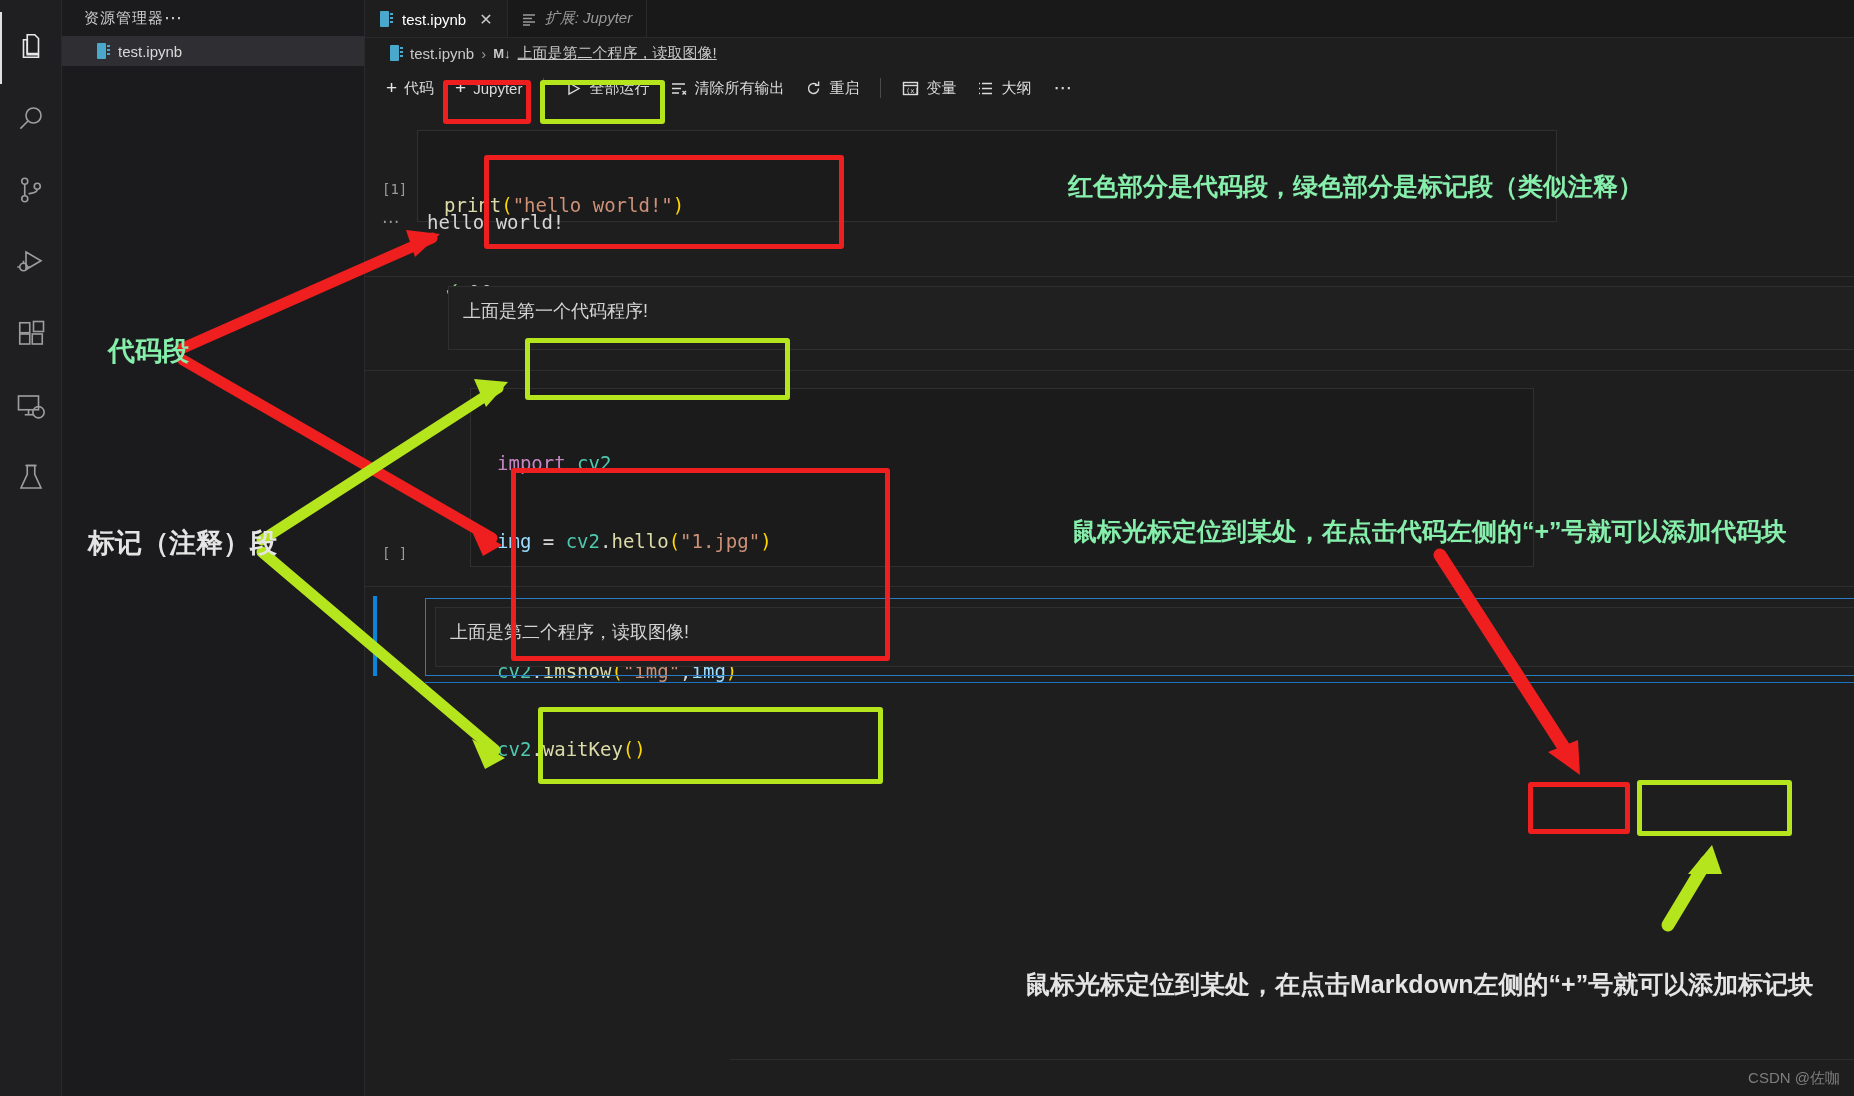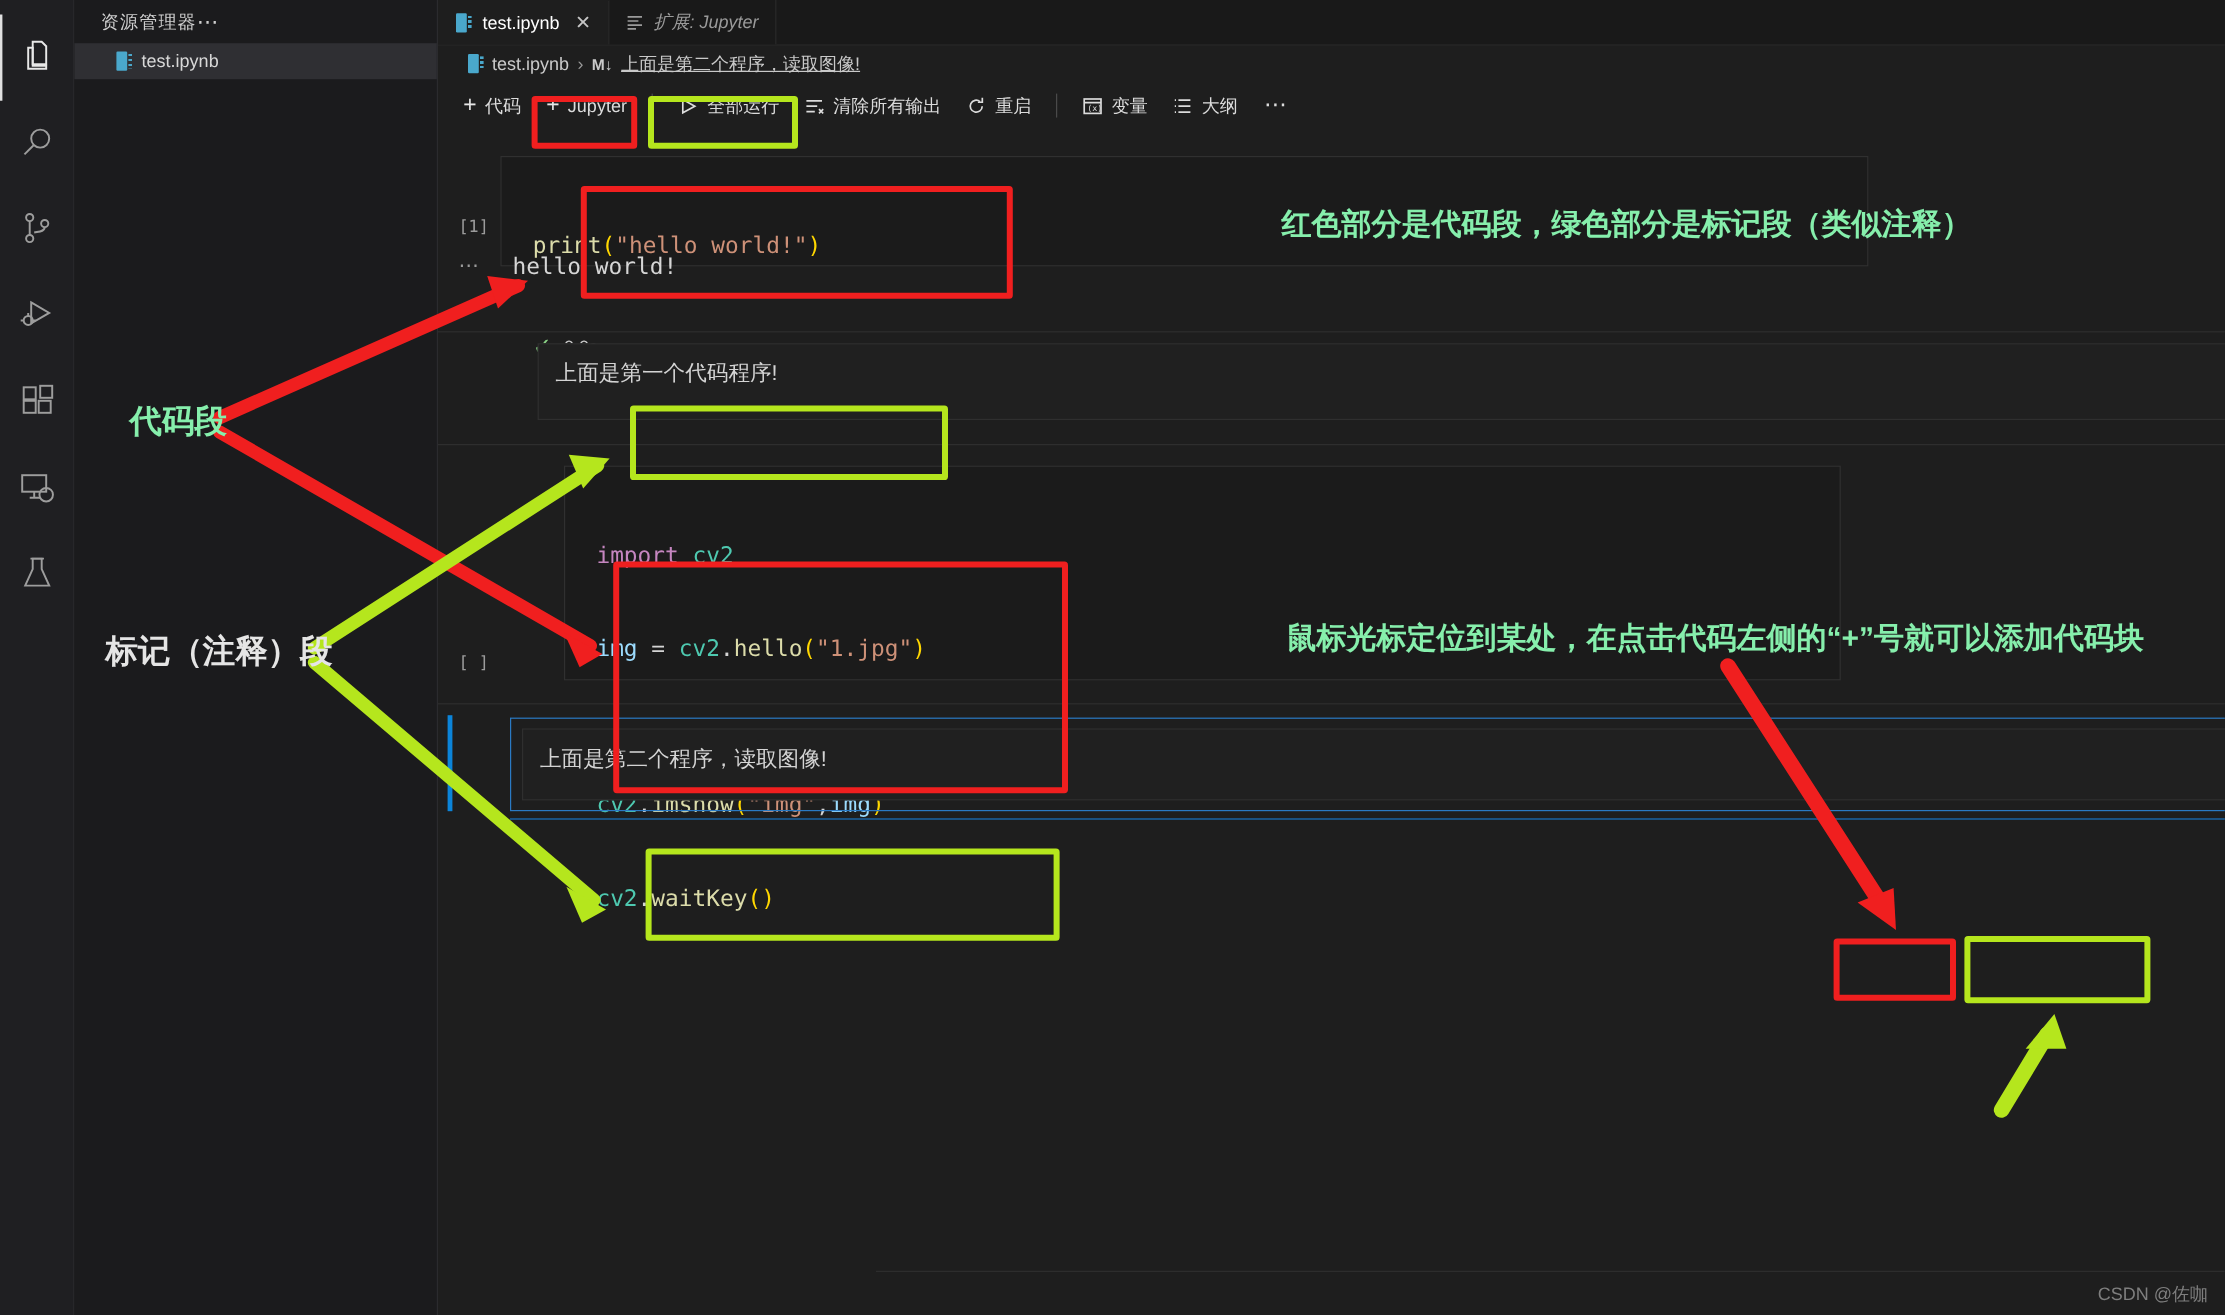--- a/index.html
+++ b/index.html
@@ -386,16 +386,17 @@
       <g>
         <line x1="1668" y1="925" x2="1706" y2="862" stroke="#b5e61d" stroke-width="13" stroke-linecap="round"></line>
         <polygon points="1712,845 1688,874 1722,874" fill="#b5e61d"></polygon>
       </g>
     </svg>
 
     <div class="anno-text anno-red" style="left:108px; top:333px; font-size:27px;">代码段</div>
     <div class="anno-text anno-green" style="left:88px; top:525px; font-size:27px;">标记（注释）段</div>
     <div class="anno-text anno-red" style="left:1068px; top:170px; font-size:25px;">红色部分是代码段，绿色部分是标记段（类似注释）</div>
     <div class="anno-text anno-red" style="left:1072px; top:515px; font-size:25px;">鼠标光标定位到某处，在点击代码左侧的“+”号就可以添加代码块</div>
+    <div class="anno-text anno-green" style="left:1025px; top:968px; font-size:25px;">鼠标光标定位到某处，在点击Markdown左侧的“+”号就可以添加标记块</div>
   </div>
 
   <div class="watermark">CSDN @佐咖</div>
 </div>
 
 </body></html>

